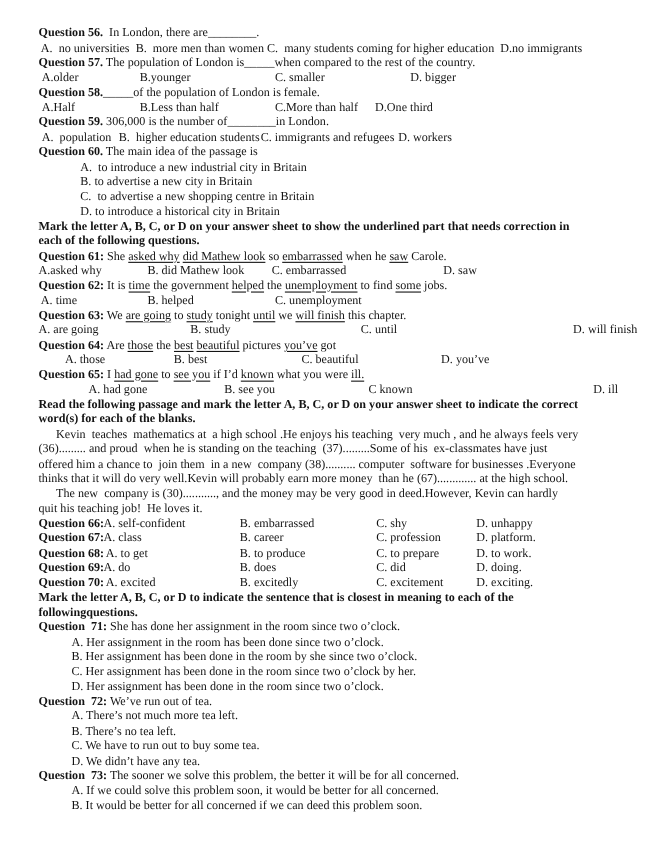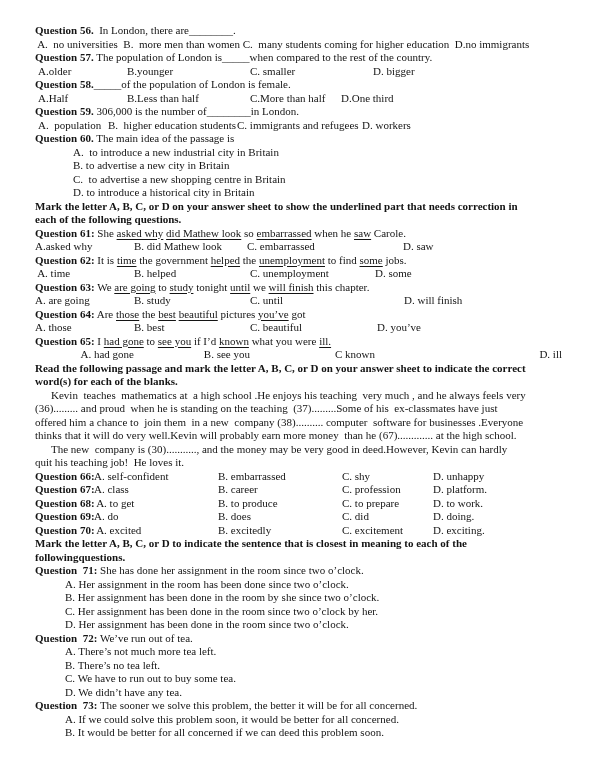--- a/index.html
+++ b/index.html
@@ -13,22 +13,22 @@
   .line{white-space:pre;}
   b{font-weight:bold;}
   .u{text-decoration:underline;text-underline-offset:1.5px;}
   .opts{display:grid;}
   .opts>span,.opts>b{white-space:pre;}
   .r57{margin-left:3px;grid-template-columns:89px 123px 123px auto;}
   .r58{margin-left:3px;grid-template-columns:89px 123px 91px auto;}
   .r59{margin-left:3px;grid-template-columns:70px 129px 125px auto;}
   .r61{grid-template-columns:99px 113px 156px auto;}
   .r62{grid-template-columns:99px 116px 125px auto;}
-  .r63{grid-template-columns:99px 116px 154px auto;}
-  .r64{grid-template-columns:99px 116px 127px auto;}
+  .r63{grid-template-columns:99px 116px 154px auto;gap:39px;}
+  .r64{grid-template-columns:99px 116px 127px auto;margin-left:24px;}
   .r65{grid-template-columns:99px 116px 125px auto;text-align:right;}
   .r66{grid-template-columns:59px 124px 124px 91px auto;}
   .ind38{margin-left:38px;}
   .ind30{margin-left:30px;}
   .ind25{margin-left:16px;}
 </style>
 </head>
 <body>
 
 <div class="page">
@@ -75,21 +75,20 @@
     <span>B. did Mathew look</span>
     <span>C. embarrassed</span>
     <span>D. saw</span>
   </div>
 
   <div class="line"><b>Question 62:</b><span><span> It is </span><span class="u">time</span><span> the government </span><span class="u">helped</span><span> the </span><span class="u">unemployment</span><span> to find </span><span class="u">some</span><span> jobs.</span></span></div>
   <div class="line opts r62">
     <span> A. time</span>
     <span>B. helped</span>
     <span>C. unemployment</span>
-    <span>D. some</span>
   </div>
 
   <div class="line"><b>Question 63:</b><span><span> We </span><span class="u">are going</span><span> to </span><span class="u">study</span><span> tonight </span><span class="u">until</span><span> we </span><span class="u">will finish</span><span> this chapter.</span></span></div>
   <div class="line opts r63">
     <span>A. are going</span>
     <span>B. study</span>
     <span>C. until</span>
     <span>D. will finish</span>
   </div>
 

